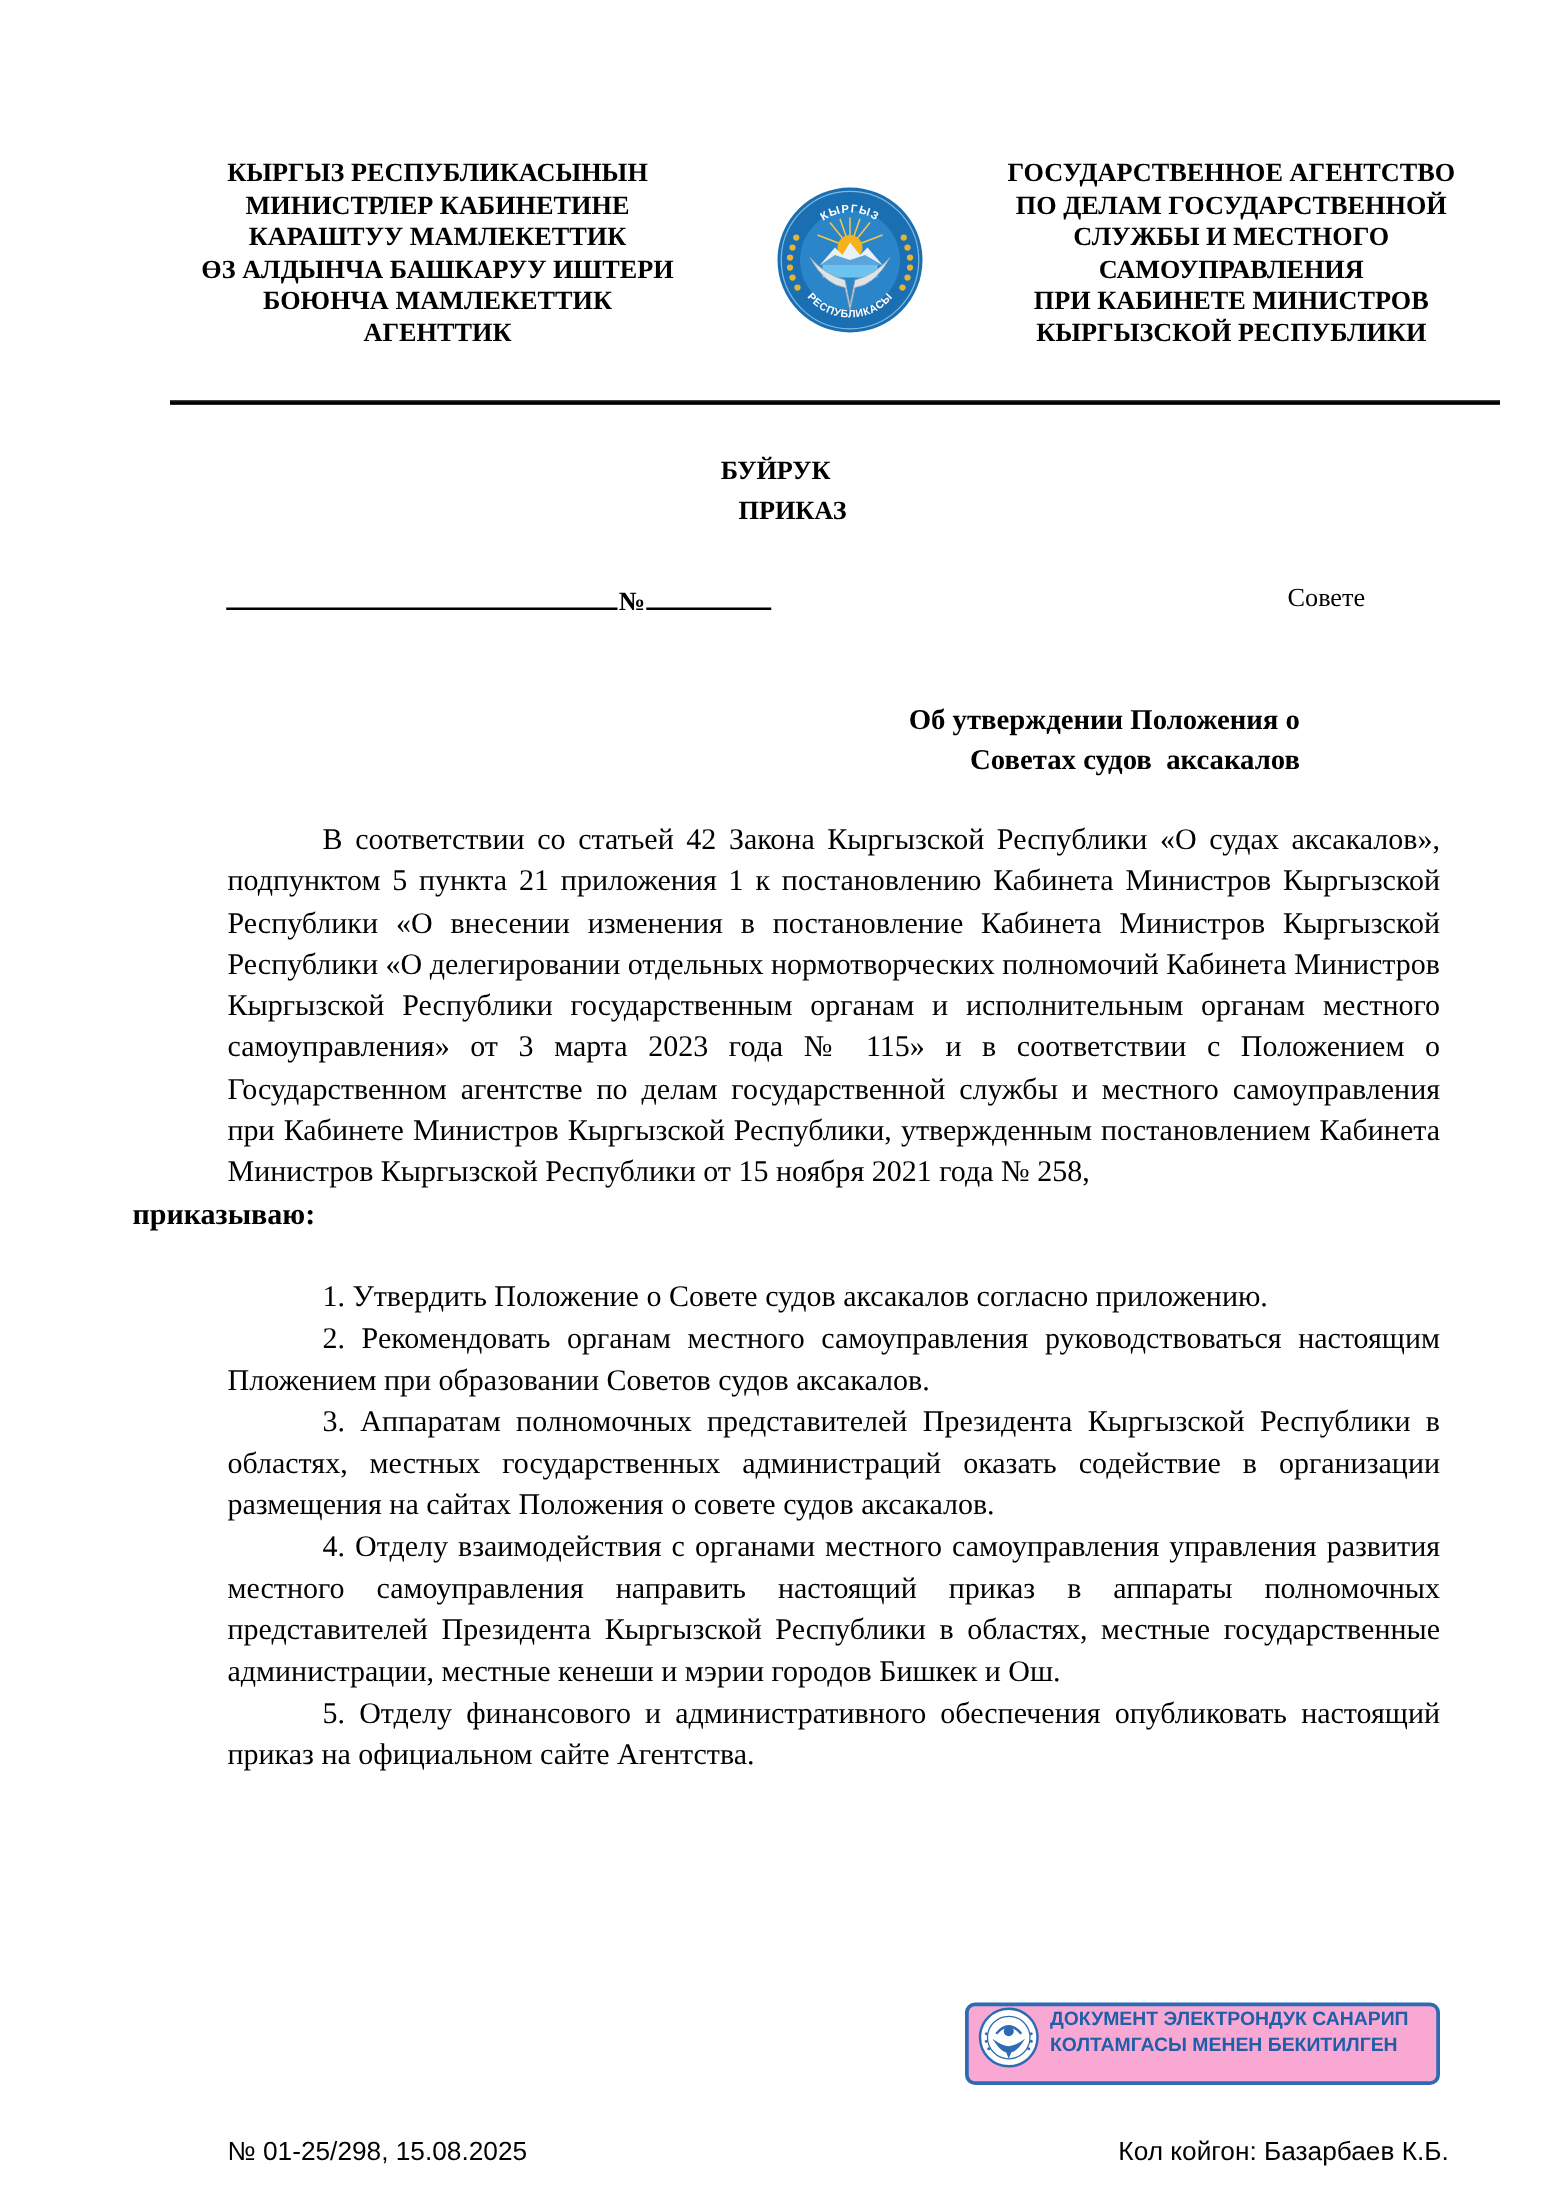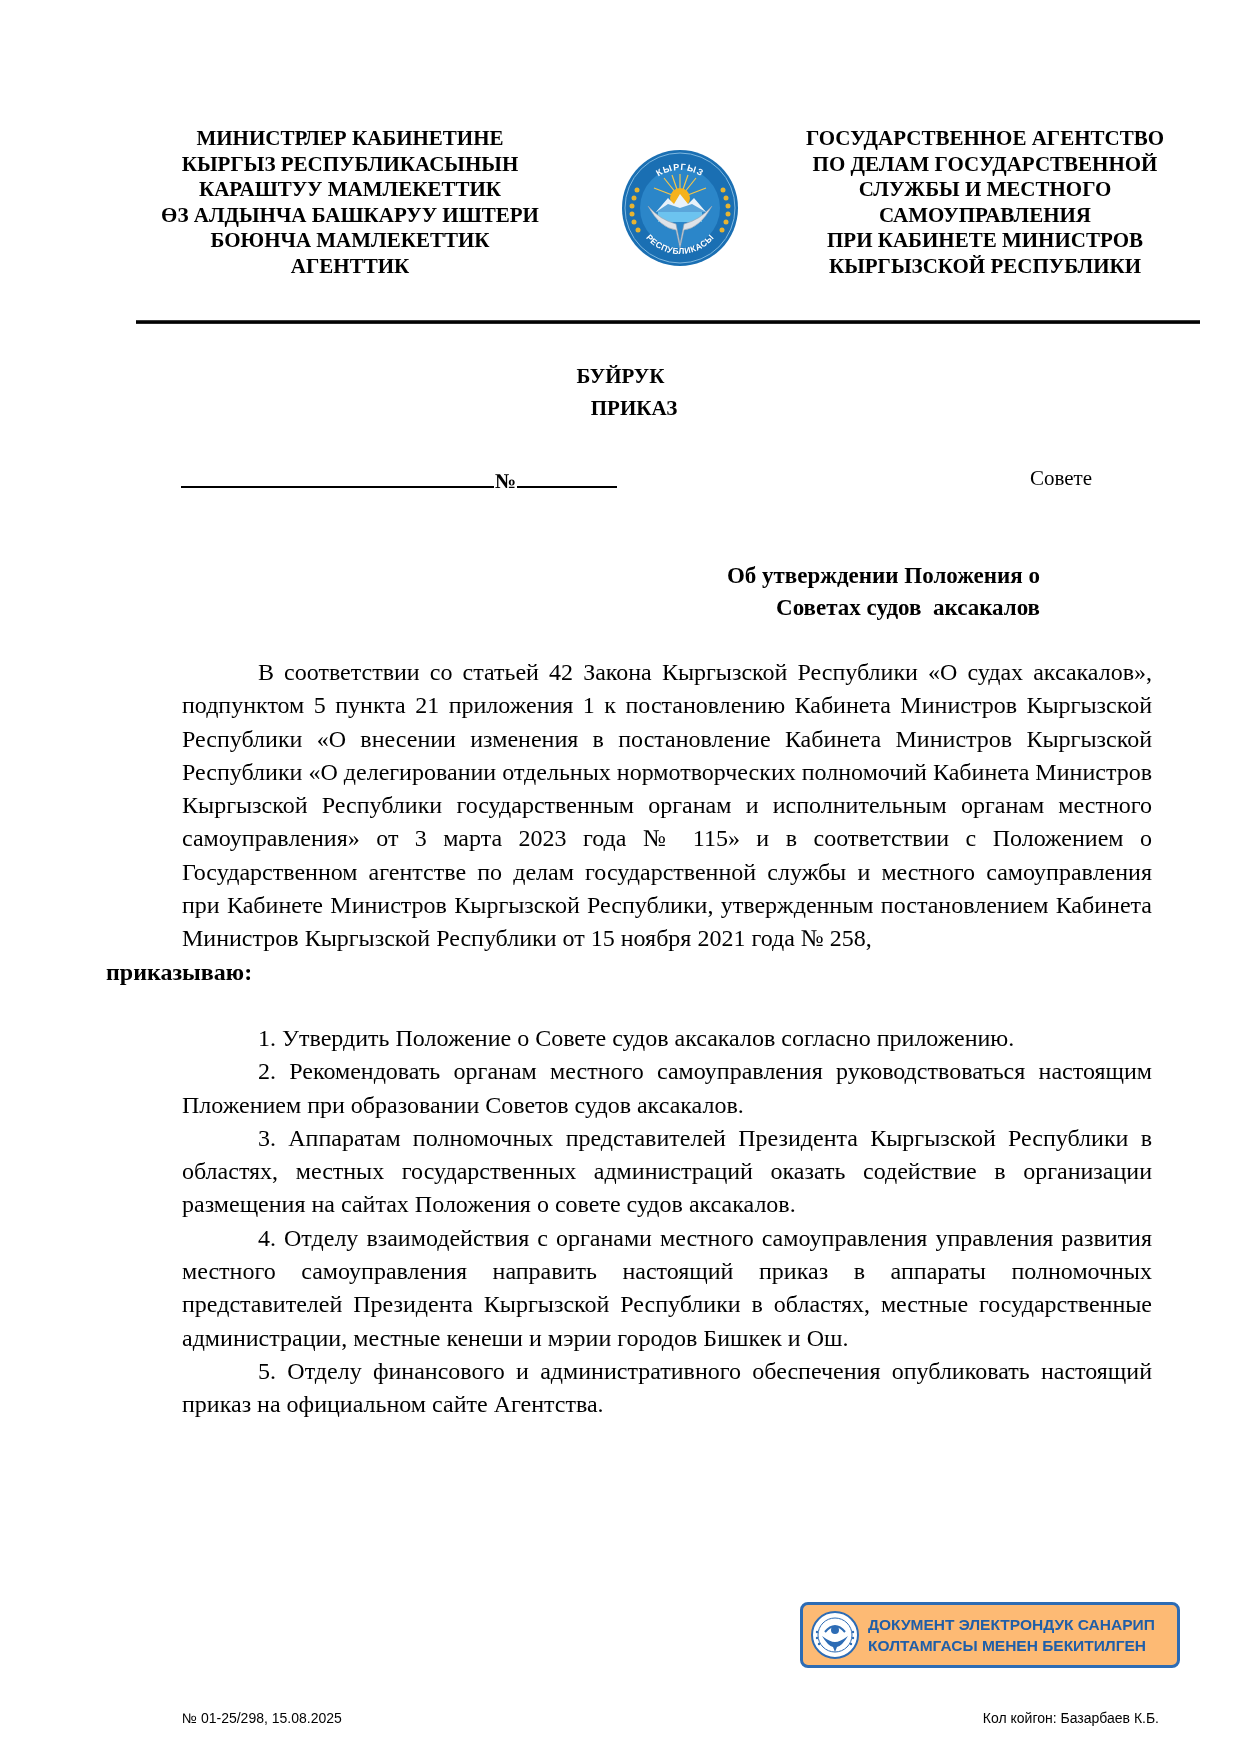--- a/index.html
+++ b/index.html
@@ -78,51 +78,51 @@
     .para {
       margin: 0;
       text-indent: 76px;
       text-align: justify;
     }
     .bold { font-weight: bold; }
     .gap { height: 33px; }
 
     
     .stamp {
-      left: 800px; top: 1602px; width: 380px; height: 66px;
+      left: 772px; top: 1602px; width: 380px; height: 66px;
       border: 3px solid #2d6cb5; border-radius: 8px;
       box-sizing: border-box;
-      display: flex; align-items: center;
-      background: #fdba74;
+      display: flex; 
+      background: #f9a8d4;
     }
     .stamp-emblem {
       width: 50px; height: 50px; margin-left: 7px; margin-right: 8px; flex: none;
     }
     .stamp-text {
       font-family: "Liberation Sans", "DejaVu Sans", sans-serif;
       font-weight: bold; color: #1f5ea8;
       font-size: 15.5px; line-height: 21px;
       white-space: nowrap;
     }
     .stamp-text .line { display: block; }
 
     
     .footer {
       top: 1710px; font-family: "Liberation Sans", "DejaVu Sans", sans-serif;
-      font-size: 14px; color: #000; white-space: nowrap;
+      font-size: 21px; color: #000; white-space: nowrap;
     }
     .footer-left { left: 182px; }
     .footer-right { right: 82px; margin-left: 20px; }
   </style>
 </head>
 <body>
 
 <div class="abs org org-left">
+  <span class="line">КЫРГЫЗ РЕСПУБЛИКАСЫНЫН</span>
   <span class="line">МИНИСТРЛЕР КАБИНЕТИНЕ</span>
-  <span class="line">КЫРГЫЗ РЕСПУБЛИКАСЫНЫН</span>
   <span class="line">КАРАШТУУ МАМЛЕКЕТТИК</span>
   <span class="line">ӨЗ АЛДЫНЧА БАШКАРУУ ИШТЕРИ</span>
   <span class="line">БОЮНЧА МАМЛЕКЕТТИК</span>
   <span class="line">АГЕНТТИК</span>
 </div>
 
 <div class="abs emblem">
   <svg width="120" height="120" viewBox="0 0 120 120">
     <defs>
       <path id="arcTop" d="M22,60 A38,38 0 0,1 98,60"></path>

